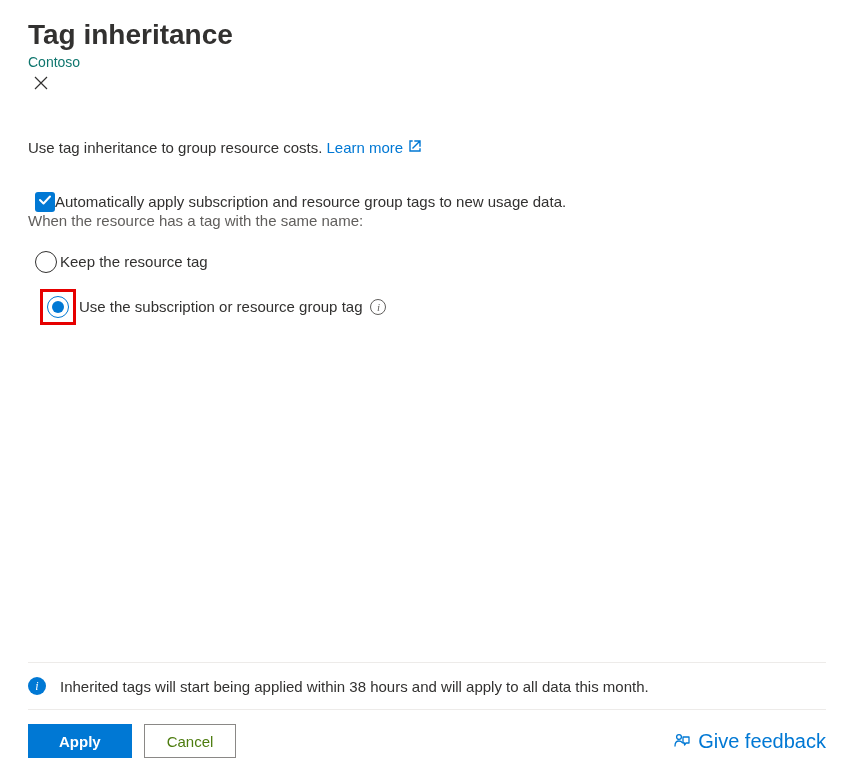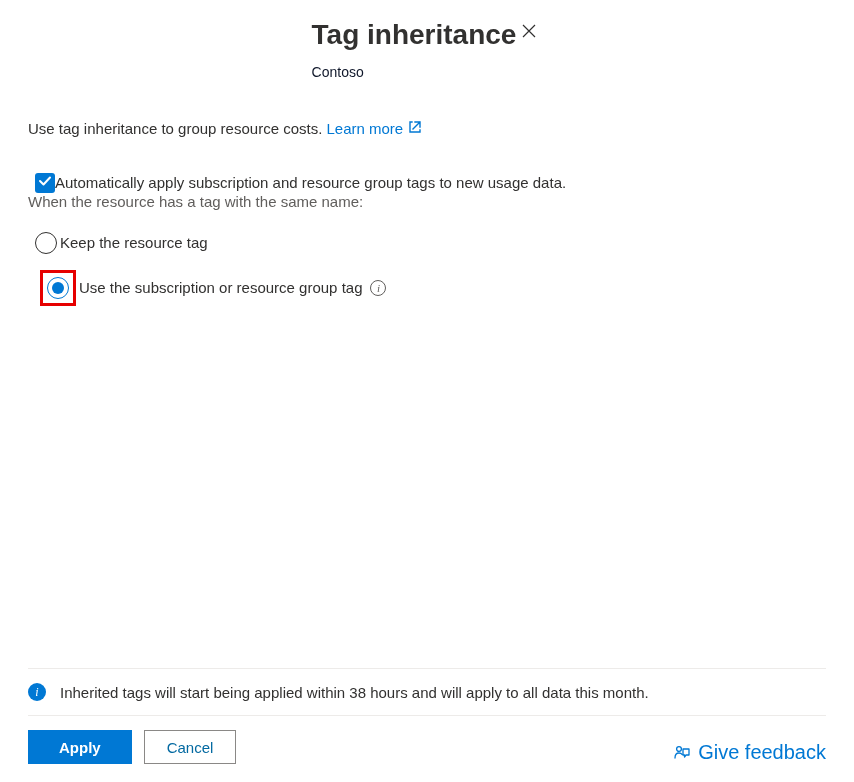--- a/index.html
+++ b/index.html
@@ -19,31 +19,32 @@
     .panel {
       padding: 18px 28px 0 28px;
       height: 100%;
       display: flex;
       flex-direction: column;
     }
     .header {
       display: flex;
       justify-content: center;
       align-items: flex-start;
+      flex-direction: column;
     }
     .title {
       font-size: 28px;
       font-weight: 600;
       color: #323130;
       line-height: 1.2;
     }
     .subtitle {
       font-size: 14px;
-      color: #0f172a;
-      margin-top: 12px;
+      color: #0f766e;
+      margin-top: 2px;
     }
     .close-btn {
       background: none;
       border: none;
       cursor: pointer;
       padding: 6px;
       font-size: 16px;
       color: #323130;
       line-height: 1;
     }
@@ -175,32 +176,32 @@
       display: flex;
       align-items: center;
       justify-content: center;
       font-size: 12px;
       font-family: Georgia, serif;
       font-style: italic;
       flex-shrink: 0;
     }
     .footer {
       border-top: 1px solid #edebe9;
-      padding: 14px 0 18px 0;
-      display: flex;
-      align-items: flex-end;
+      padding: 14px 0 24px 0;
+      display: flex;
+      align-items: center;
       gap: 12px;
     }
     .btn {
       height: 34px;
       padding: 0 22px;
       font-size: 15px;
       border: 1px solid #8a8886;
       background: #fff;
-      color: #0369a1;
+      color: #4d7c0f;
       cursor: pointer;
       font-family: inherit;
     }
     .btn.primary {
       background: #0078d4;
       border-color: #0078d4;
       color: #fff;
       font-weight: 600;
       padding: 0 30px;
     }

